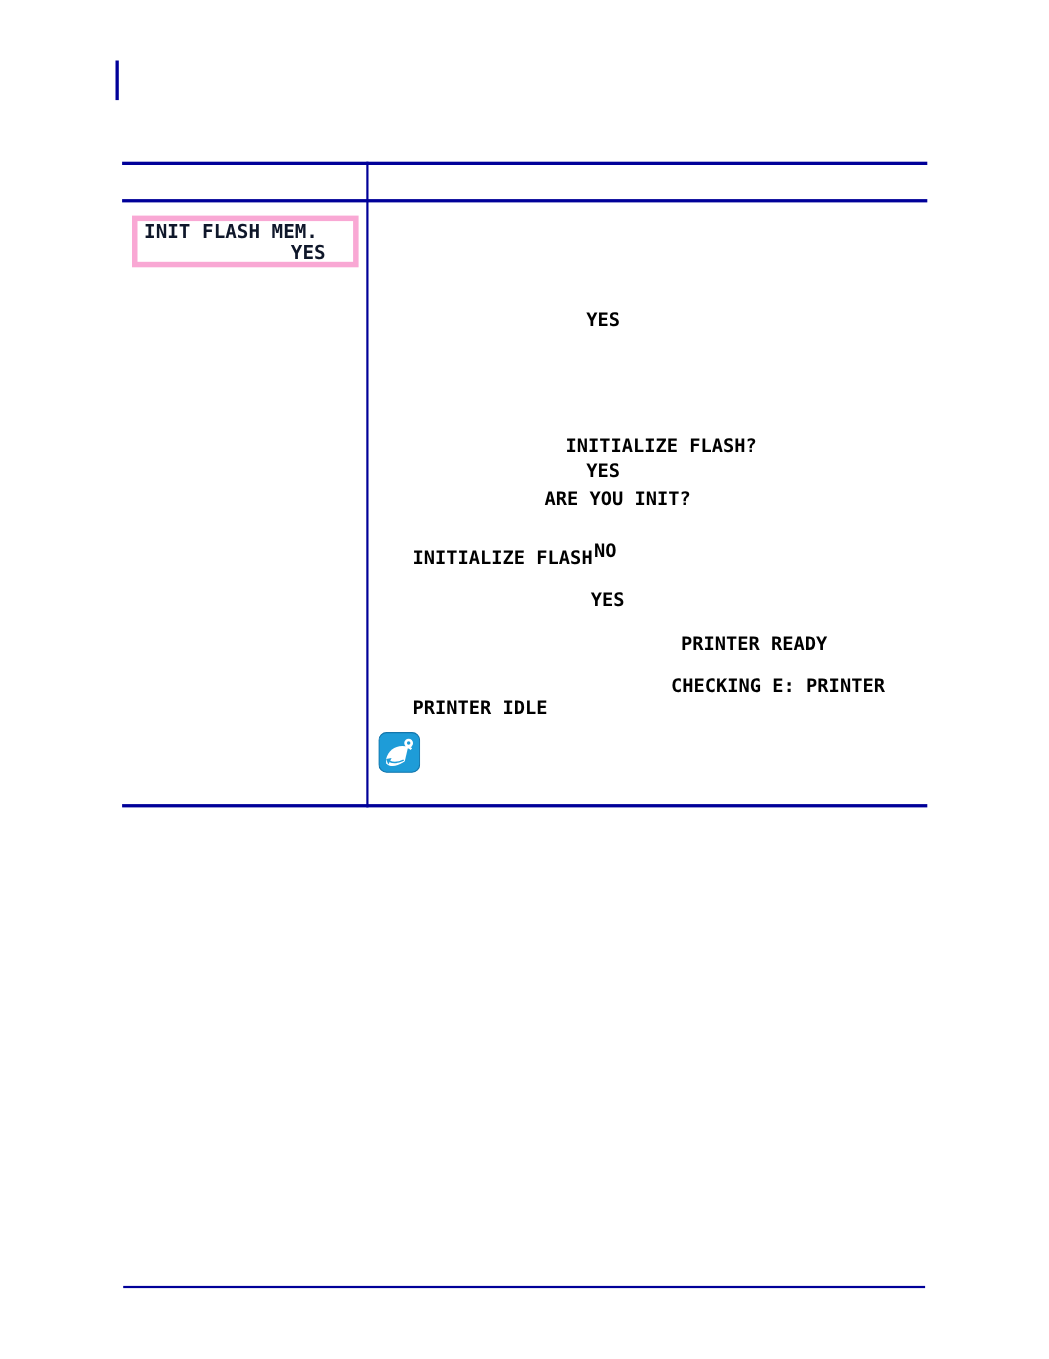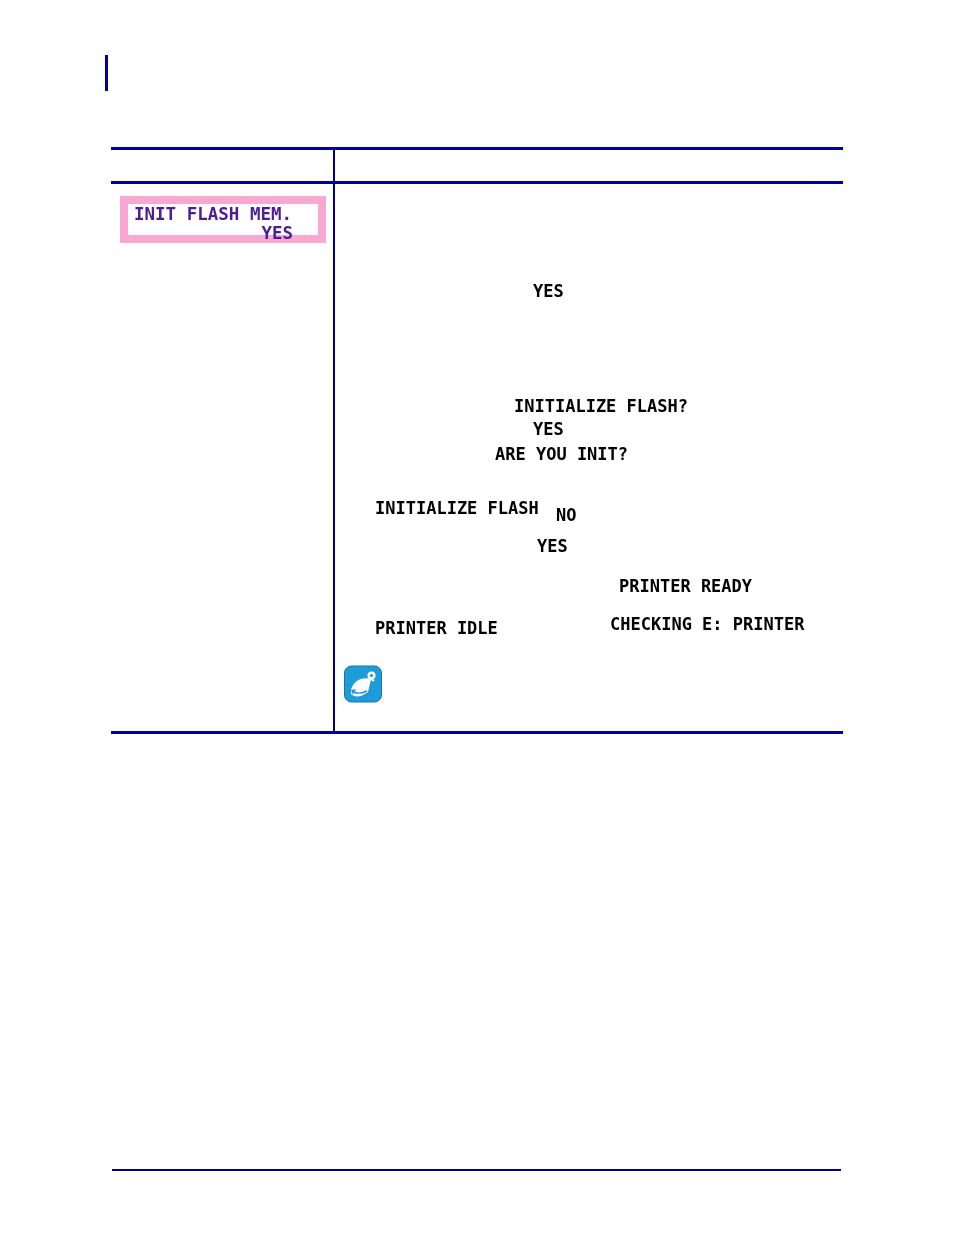--- a/index.html
+++ b/index.html
@@ -35,27 +35,27 @@
   .rule-footer { left: 112px; top: 1169px; width: 729px; height: 2px; }
 
   
   .lcd-box {
     position: absolute;
     left: 120px;
     top: 196px;
     width: 206px;
     height: 47px;
     box-sizing: border-box;
-    border: 8px solid #f9a8d4;
+    border: 5px solid #f9a8d4;
     background: #ffffff;
     font-family: "DejaVu Sans Mono", monospace;
     font-weight: bold;
     font-size: 17.5px;
     line-height: 19px;
-    color: #4c1d95;
+    color: #0f172a;
     padding-top: 1px;
   }
   .lcd-line1 {
     padding-left: 6px;
     white-space: pre;
   }
   .lcd-line2 {
     text-align: right;
     padding-right: 25px;
     white-space: pre;
@@ -68,26 +68,26 @@
     font-weight: bold;
     font-size: 17px;
     line-height: 17px;
     color: #000000;
     white-space: pre;
   }
   .t0 { left: 533px; top: 283px; }
   .t1 { left: 498px; top: 398px; margin-left: 16px; }
   .t2 { left: 533px; top: 421px; }
   .t3 { left: 495px; top: 446px; }
-  .t4 { left: 540px; top: 507px; margin-left: 16px; }
+  .t4 { left: 540px; top: 493px; }
   .t5 { left: 375px; top: 500px; }
   .t6 { left: 537px; top: 538px; }
   .t7 { left: 619px; top: 578px; }
   .t8 { left: 610px; top: 616px; }
-  .t9 { left: 375px; top: 620px; }
+  .t9 { left: 375px; top: 636px; }
 
   .note-icon {
     position: absolute;
     left: 344px;
     top: 665px;
     width: 38px;
     height: 38px;
   }
 </style>
 </head>

